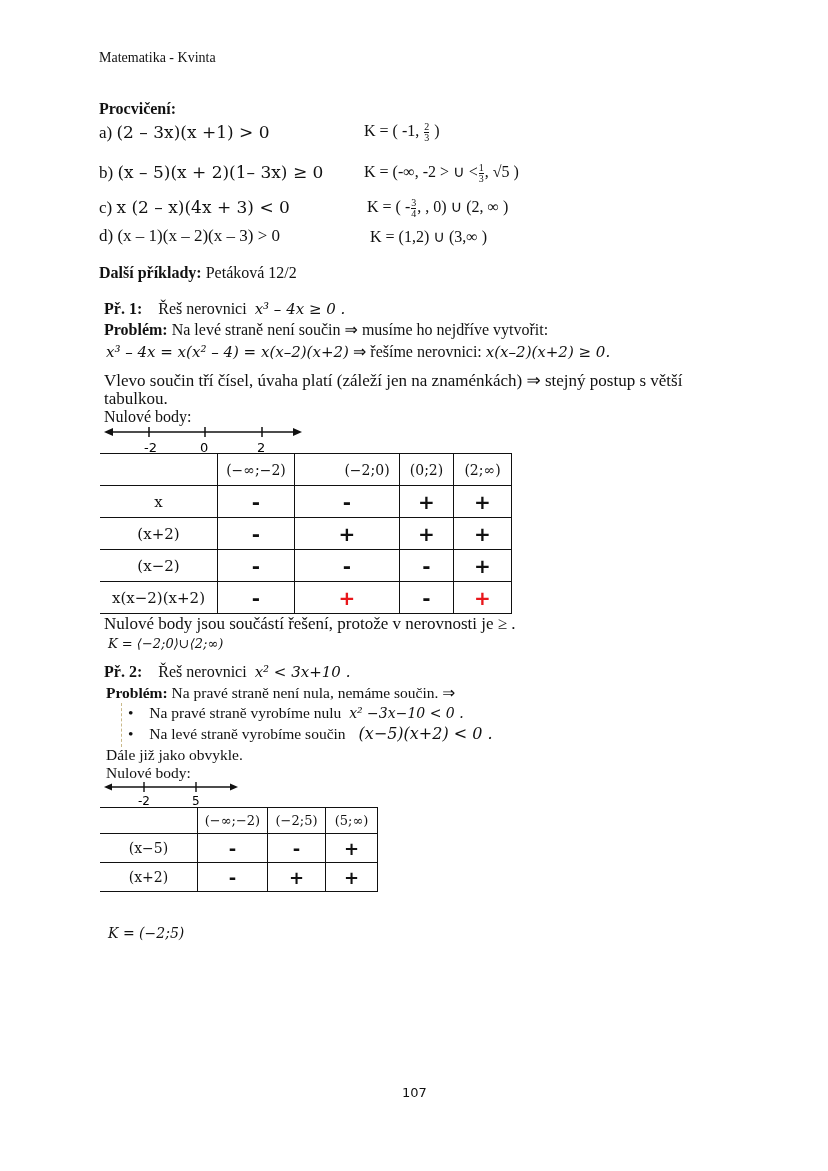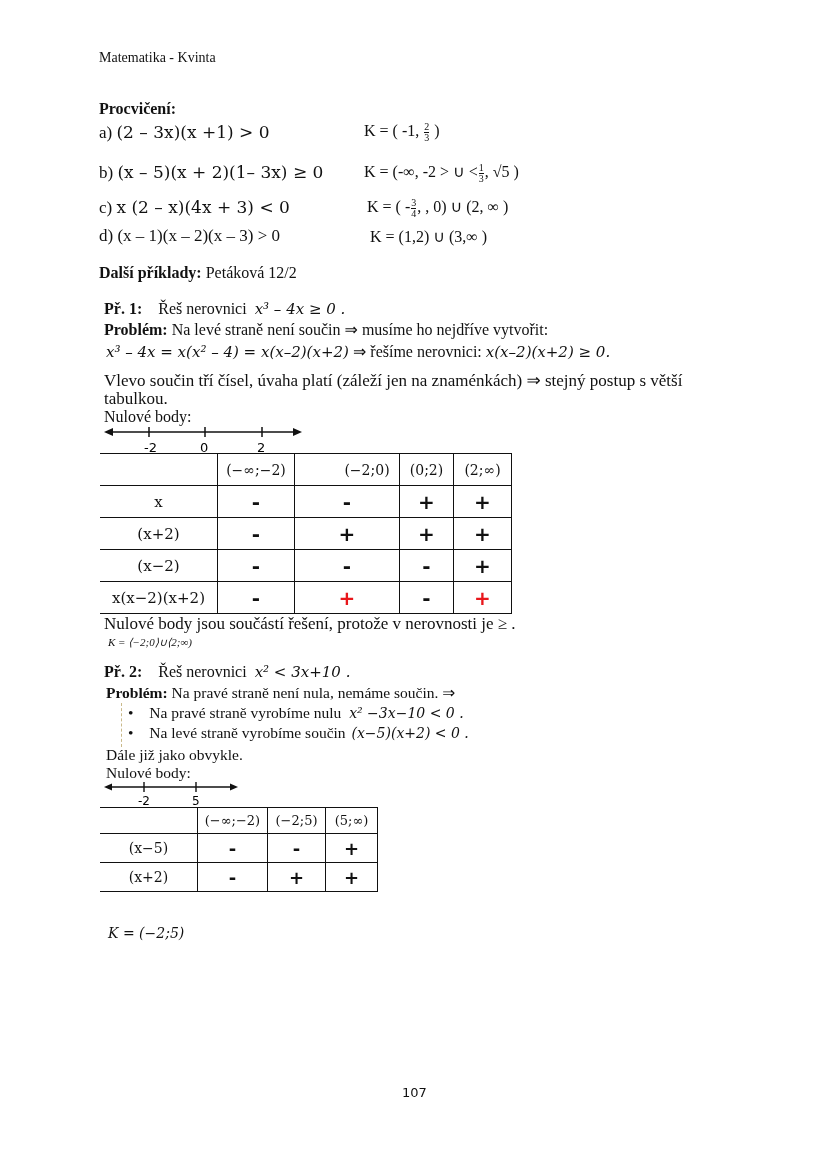--- a/index.html
+++ b/index.html
@@ -132,21 +132,21 @@
     <td class="rowlabel">x(x−2)(x+2)</td>
     <td class="sign-cell">-</td>
     <td class="sign-cell" style="color: rgb(232, 22, 27);">+</td>
     <td class="sign-cell">-</td>
     <td class="sign-cell" style="color: rgb(232, 22, 27);">+</td>
   </tr>
 </tbody>
   </table>
 
 <div class="abs t17" style="left:104px; top:614px;">Nulové body jsou součástí řešení, protože v nerovnosti je ≥ .</div>
-<div class="abs math" style="left:108px; top:636px; font-size:11px;font-family:Liberation Serif, serif;">K = ⟨−2;0⟩∪⟨2;∞)</div>
+<div class="abs math" style="left:108px; top:636px; font-size:13px;">K = ⟨−2;0⟩∪⟨2;∞)</div>
 
 <div class="abs t16" style="left:104px; top:663px;">
   <span class="b">Př. 2:</span>
   <span style="margin-left:12px;">Řeš nerovnici</span>
   <span class="math" style="margin-left:4px; font-size:15px;">x² &lt; 3x+10 .</span>
 </div>
 <div class="abs t15" style="left:106px; top:684px;">
   <span class="b">Problém:</span>
   <span>Na pravé straně není nula, nemáme součin. ⇒</span>
 </div>
@@ -154,21 +154,21 @@
 <div class="dotline" style="left:121px; top:703px; height:44px;"></div>
 
 <div class="abs t15" style="left:128px; top:704px;">
   <span>•</span>
   <span style="margin-left:12px;">Na pravé straně vyrobíme nulu</span>
   <span class="math" style="font-size:14px; margin-left:4px;">x² −3x−10 &lt; 0 .</span>
 </div>
 <div class="abs t15" style="left:128px; top:724px;">
   <span>•</span>
   <span style="margin-left:12px;margin-top:40px;">Na levé straně vyrobíme součin</span>
-  <span class="math" style="font-size:14px; margin-left:2px;">(x−5)(x+2) &lt; 0 .</span>
+  <span class="math" style="font-size:16px; margin-left:9px;">(x−5)(x+2) &lt; 0 .</span>
 </div>
 
 <div class="abs t15" style="left:106px; top:746px;">Dále již jako obvykle.</div>
 <div class="abs t15" style="left:106px; top:764px;">Nulové body:</div>
 
 <svg class="numline" style="left:104px; top:780px;" width="140" height="28">
   <line x1="4" y1="7" x2="130" y2="7" stroke="#111" stroke-width="1.4"></line>
   <polygon points="0,7 8,3.5 8,10.5" fill="#111"></polygon>
   <polygon points="134,7 126,3.5 126,10.5" fill="#111"></polygon>
   <line x1="40" y1="2" x2="40" y2="12" stroke="#111" stroke-width="1.4"></line>

